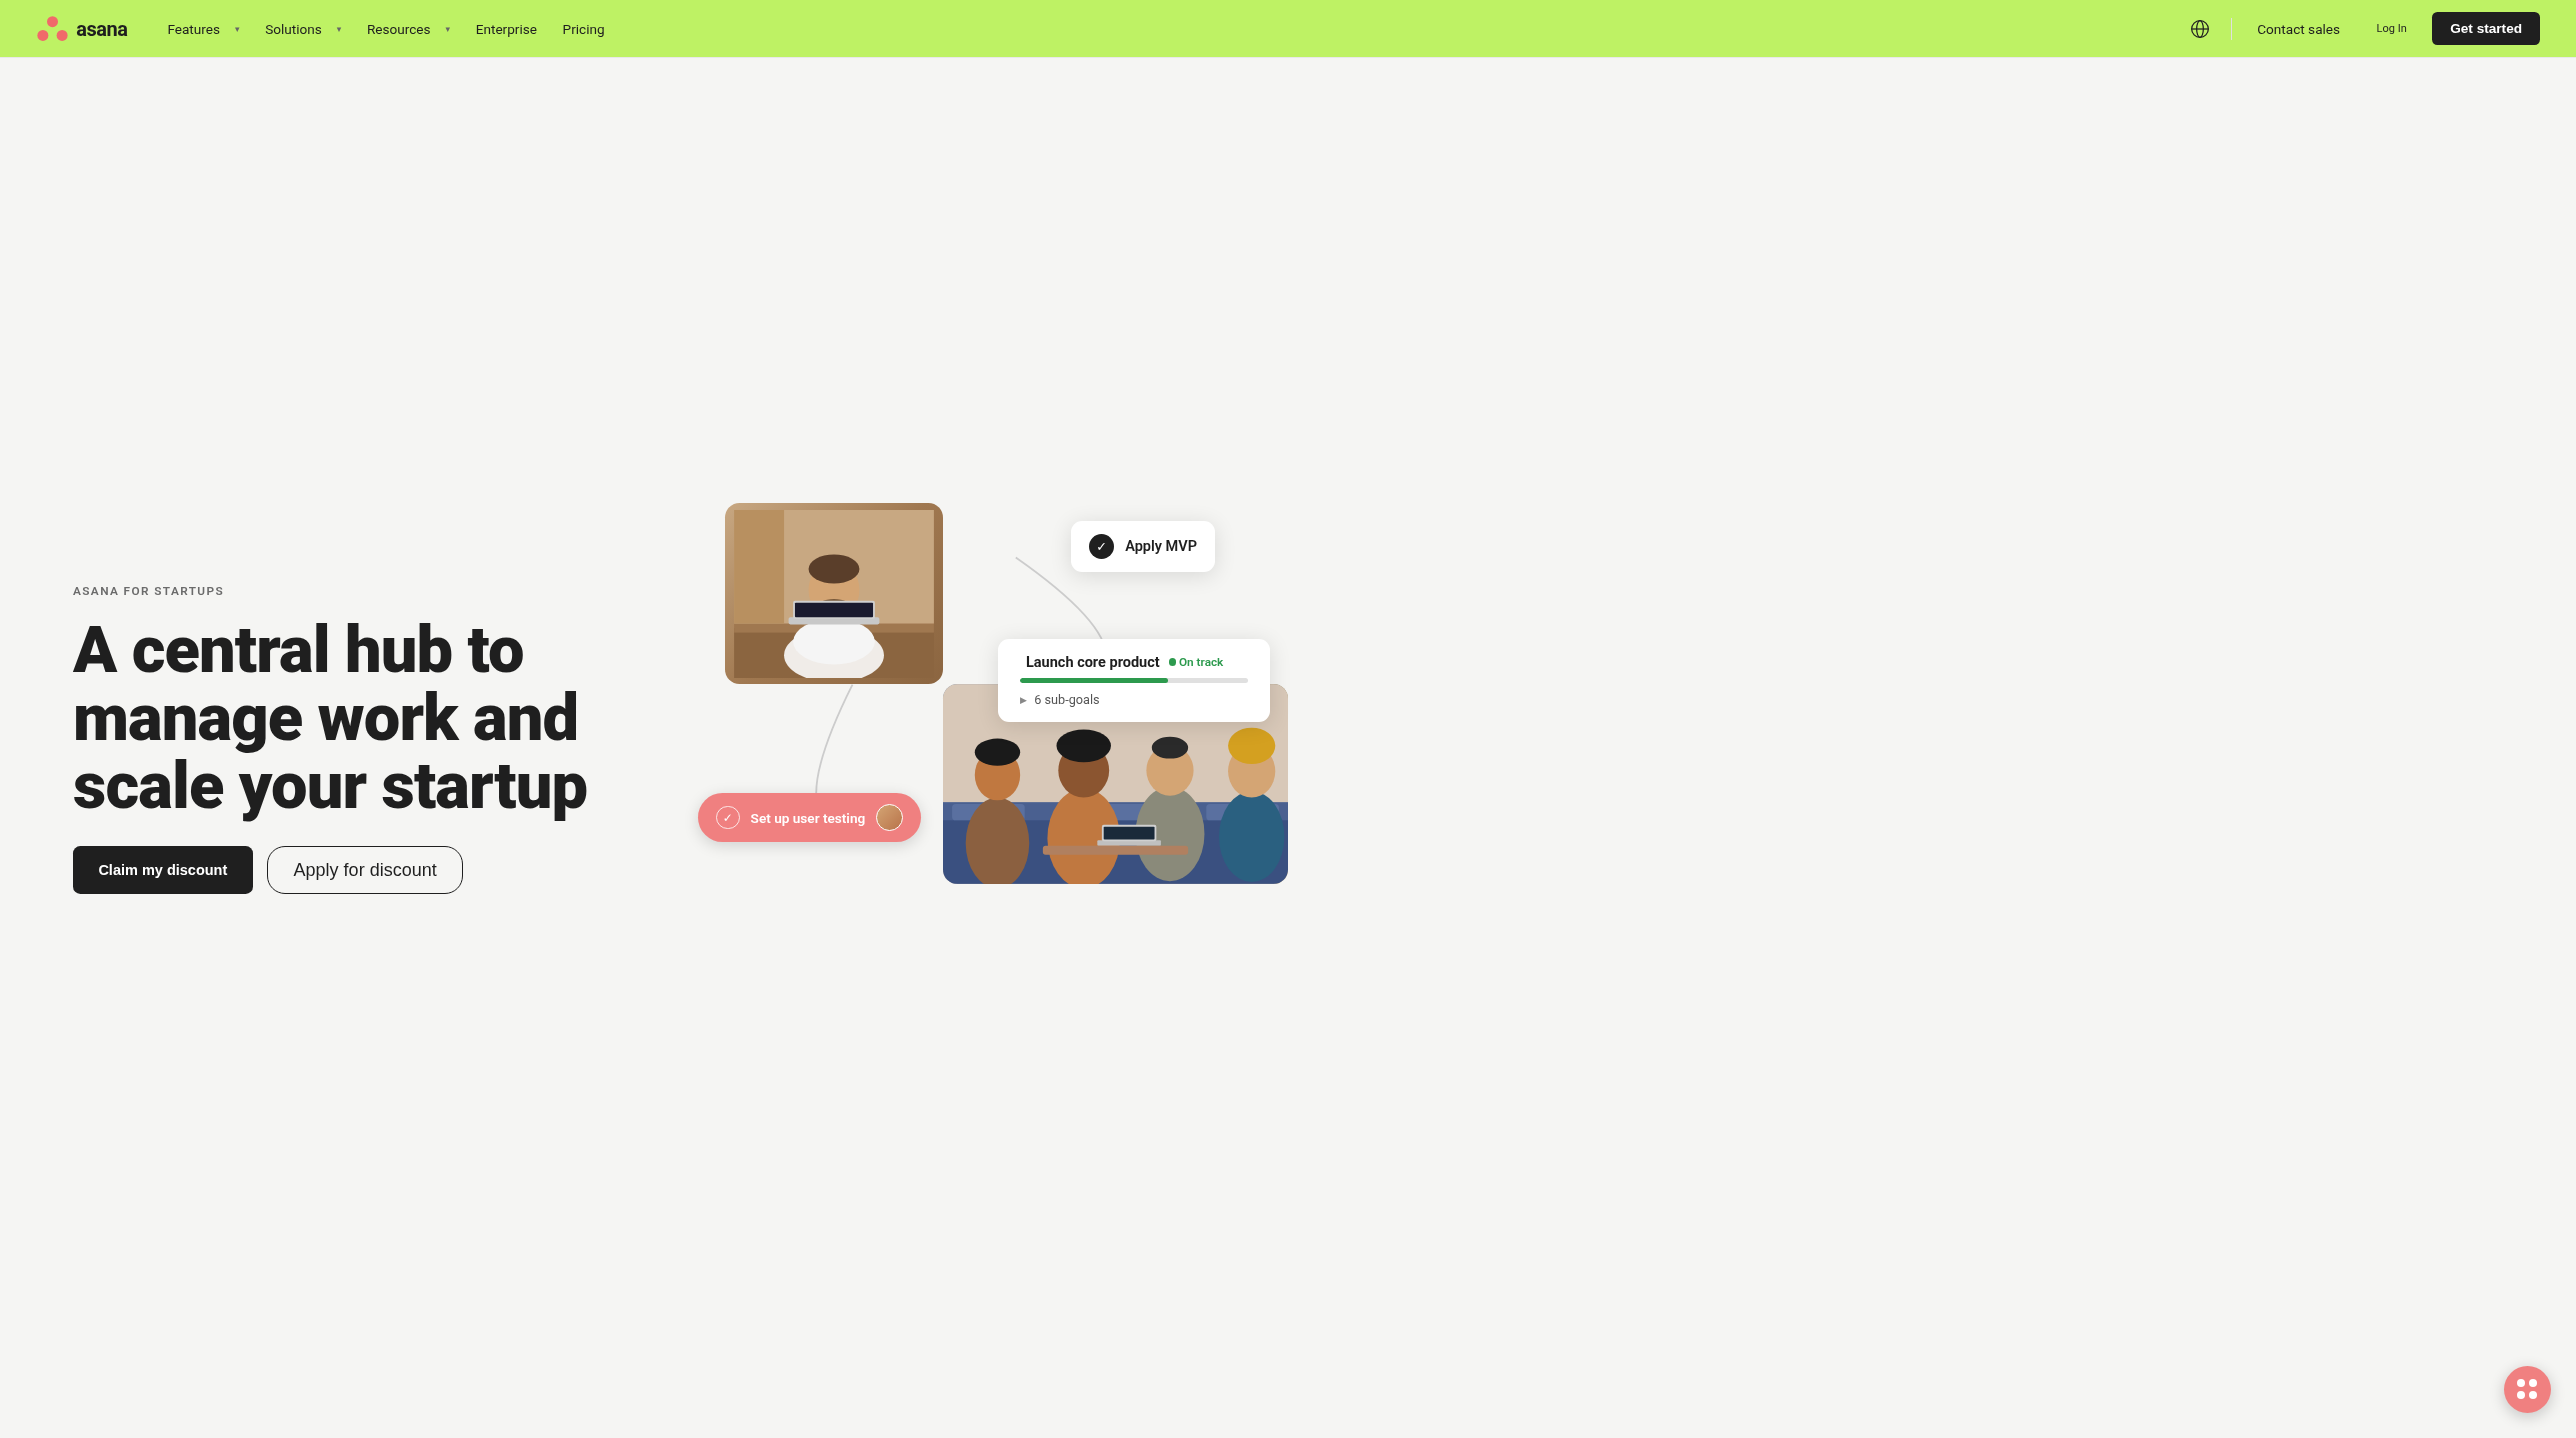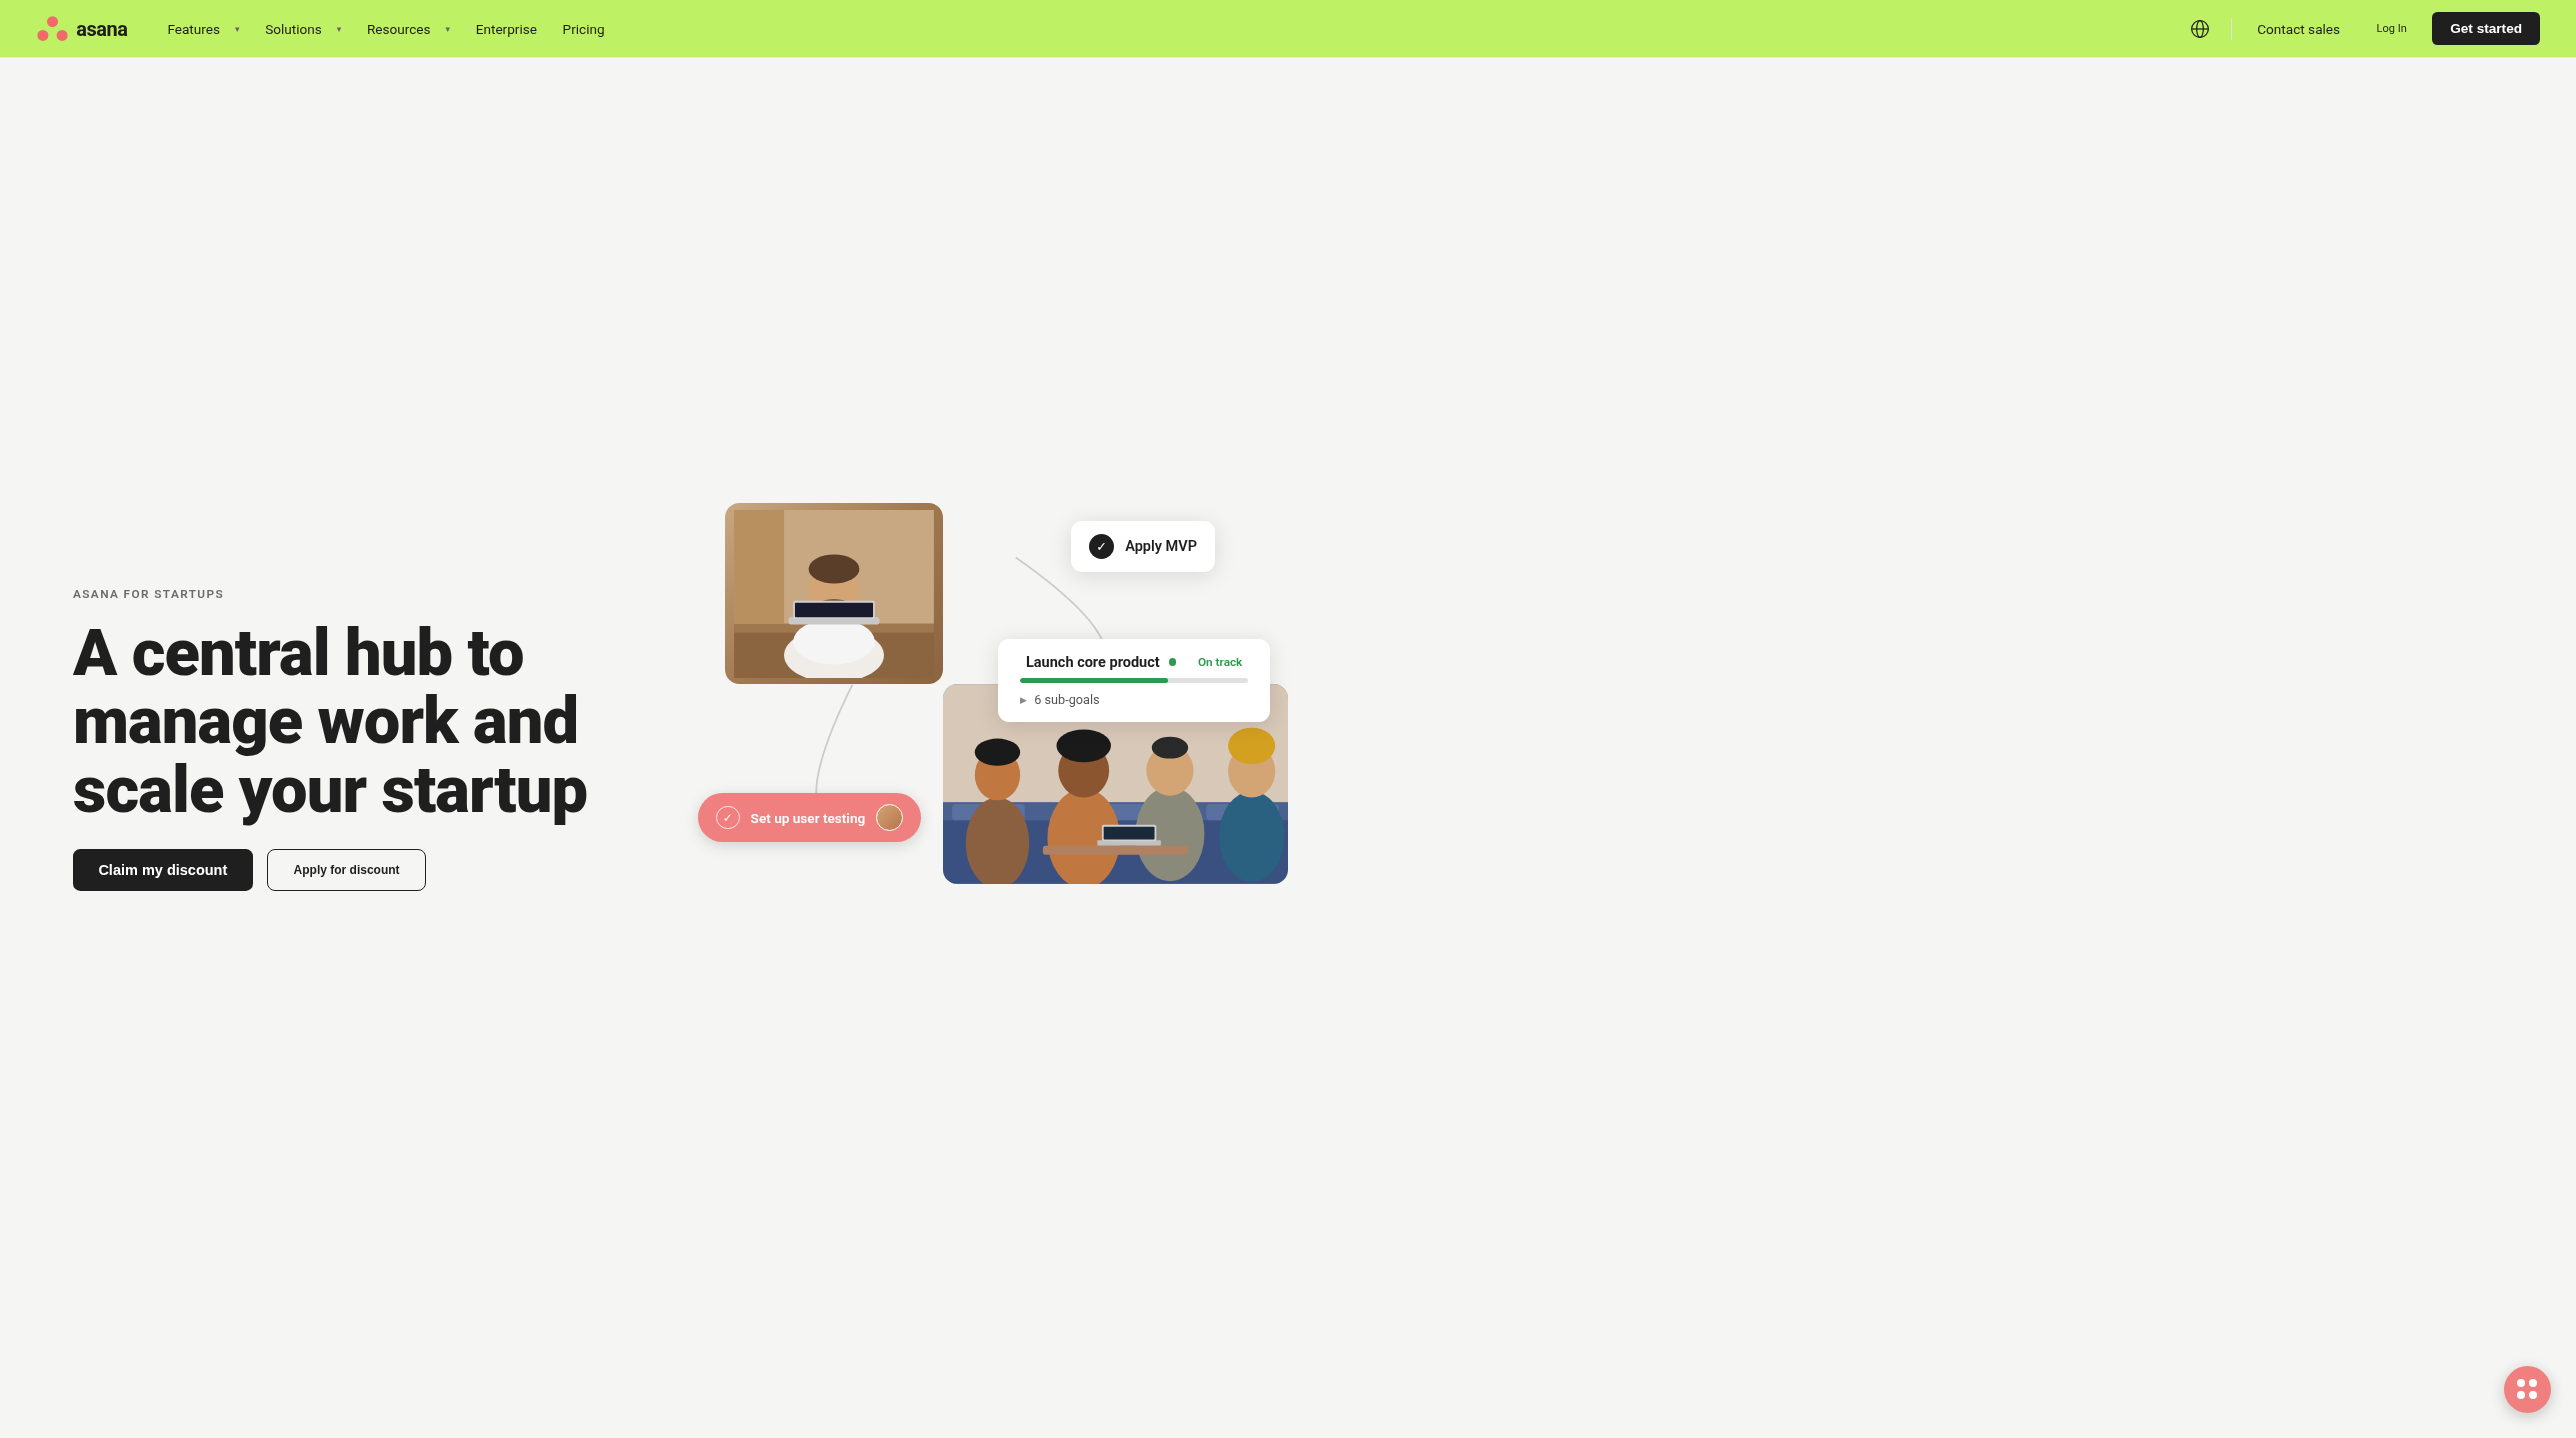--- a/index.html
+++ b/index.html
@@ -153,23 +153,23 @@
       border-radius: 7.3px;
       font-size: 14.5px;
       font-weight: 600;
       cursor: pointer;
     }
     .btn-secondary {
       background: transparent;
       color: #1f1f1f;
       border: 1.8px solid #1f1f1f;
       padding: 12.7px 25.4px;
-      border-radius: 8px;
-      font-size: 12px;
-      font-weight: 700;
+      border-radius: 18px;
+      font-size: 18px;
+      font-weight: 400;
       cursor: pointer;
     }
 
     
     .hero-right {
       flex: 1;
       position: relative;
       min-height: 472px;
       max-width: 617px;
     }
@@ -257,21 +257,21 @@
     }
     .card-launch-title {
       font-size: 14.5px;
       font-weight: 700;
       color: #1f1f1f;
       padding-left: 6px;
     }
     .on-track-badge {
       display: flex;
       align-items: center;
-      gap: 22px;
+      gap: 3px;
       font-size: 11.8px;
       color: #2d9a4e;
       font-weight: 600;
     }
     .on-track-dot {
       width: 7.3px;
       height: 7.3px;
       border-radius: 50%;
       background: #2d9a4e;
     }

